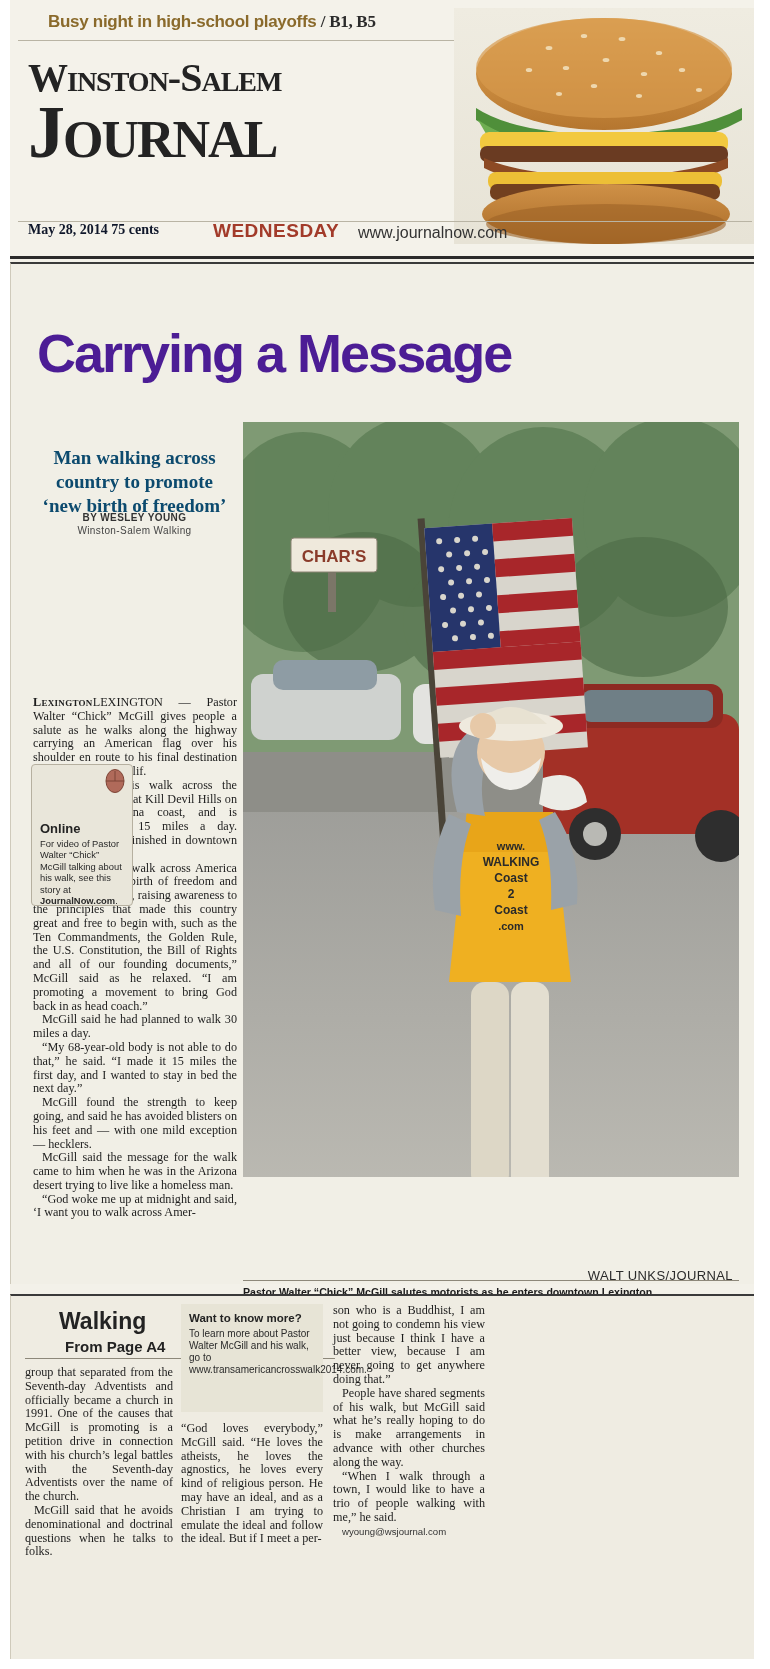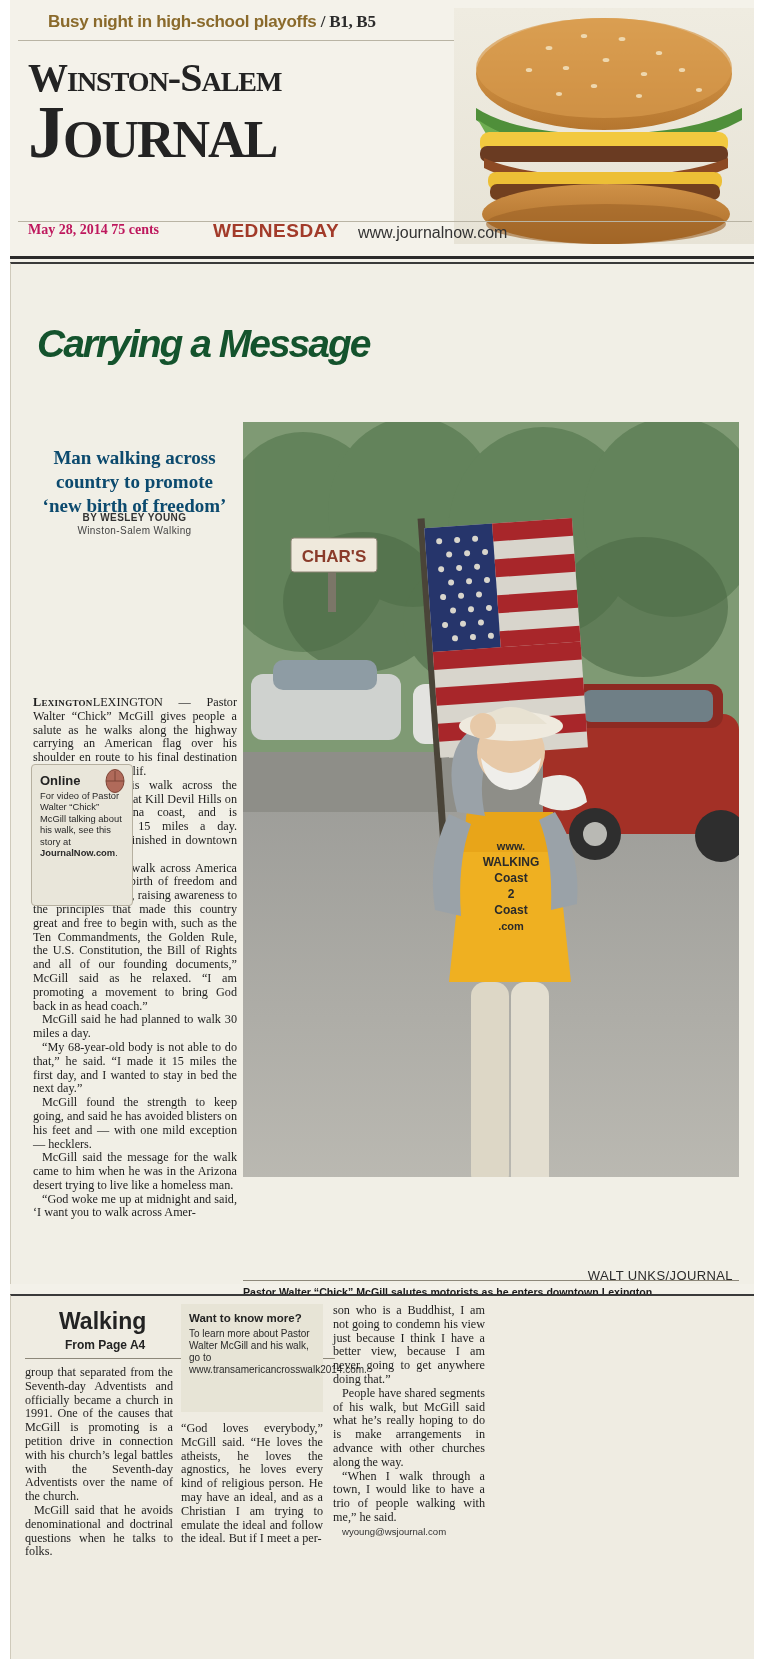--- a/index.html
+++ b/index.html
@@ -15,62 +15,62 @@
 
   .flag{position:absolute;top:56px;left:28px;width:430px;}
   .flag .l1{font-family:"Liberation Serif",serif;font-weight:bold;font-size:40px;letter-spacing:-1px;line-height:44px;color:#232323;}
   .flag .l2{font-family:"Liberation Serif",serif;font-weight:bold;font-size:74px;letter-spacing:-2px;line-height:72px;color:#232323;margin-top:-4px;}
   .small-caps{font-variant:small-caps;}
 
   .burger{position:absolute;right:6px;top:8px;width:310px;height:236px;}
   .burger svg{display:block;}
 
   .infobar{position:absolute;bottom:10px;left:28px;right:18px;height:24px;font-size:13px;}
-  .infobar .date{font-family:"Liberation Serif",serif;font-weight:bold;font-size:14px;color:#be185d;}
+  .infobar .date{font-family:"Liberation Serif",serif;font-weight:bold;font-size:14px;color:#0f172a;}
   .infobar .day{position:absolute;left:185px;top:-2px;font-family:"Liberation Sans",sans-serif;font-weight:bold;font-size:19px;color:#a23b2a;letter-spacing:0.5px;}
   .infobar .site{position:absolute;left:330px;top:2px;font-family:"Liberation Sans",sans-serif;font-size:16px;color:#333;}
   .rule-info{position:absolute;bottom:34px;left:18px;right:18px;height:1px;background:#b9b4a4;}
 
   
   .sheet{position:absolute;top:262px;left:10px;width:744px;height:1020px;background:#f1efe6;border-top:2px solid #3a3a3a;border-left:1px solid #cfcabb;}
 
-  .headline{position:absolute;top:58px;left:26px;font-family:"Liberation Sans",sans-serif;font-weight:bold;font-size:39px;letter-spacing:-2px;color:#14532d;font-style:italic;}
+  .headline{position:absolute;top:58px;left:26px;font-family:"Liberation Sans",sans-serif;font-weight:bold;font-size:54px;letter-spacing:-2px;color:#4c1d95;}
 
   .deck{position:absolute;top:158px;left:26px;width:195px;font-family:"Liberation Serif",serif;font-weight:bold;font-size:19px;line-height:24px;color:#0c4a6e;text-align:center;margin-top:24px;}
   .byline{position:absolute;top:248px;left:26px;width:195px;text-align:center;font-family:"Liberation Sans",sans-serif;font-size:10px;font-weight:bold;letter-spacing:0.4px;color:#333;}
   .byline .sub{font-weight:normal;font-size:10px;color:#444;display:block;margin-top:2px;}
 
   .col{position:absolute;font-family:"Liberation Serif",serif;font-size:12.2px;line-height:13.8px;text-align:justify;color:#1d1d1d;}
   .col p{margin:0 0 0 0;text-indent:9px;}
   .col p.first{text-indent:0;}
   .leadin{font-variant:small-caps;font-weight:bold;letter-spacing:0.3px;}
 
   .c1{top:288px;left:22px;width:204px;}
   .c1 .wrapbox{float:left;width:96px;height:138px;shape-outside:margin-box;margin:4px 7px 2px 0;}
 
   .onlinebox{position:absolute;top:500px;left:20px;width:100px;height:140px;background:#e9e6da;border:1px solid #b6b0a0;border-radius:4px;}
-  .onlinebox .hdr{font-family:"Liberation Sans",sans-serif;font-weight:bold;font-size:13px;color:#232323;padding:8px 0 0 8px;}
+  .onlinebox .hdr{font-family:"Liberation Sans",sans-serif;font-weight:bold;font-size:13px;color:#232323;padding:8px 0 0 8px;margin-top:48px;}
   .onlinebox .txt{font-family:"Liberation Sans",sans-serif;font-size:9.4px;line-height:11.4px;color:#2a2a2a;padding:2px 7px 0 8px;}
   .onlinebox .txt b{font-weight:bold;margin-top:43px;}
   .mouse{position:absolute;right:6px;top:4px;width:22px;height:24px;}
 
   .photo{position:absolute;top:158px;left:232px;width:496px;height:755px;background:#8aa0b2;overflow:hidden;}
   .caption{position:absolute;top:1022px;left:232px;width:496px;font-family:"Liberation Sans",sans-serif;font-weight:bold;font-size:10.6px;color:#1b1b1b;}
   .credit{position:absolute;top:1004px;left:232px;width:490px;text-align:right;font-family:"Liberation Sans",sans-serif;font-size:13px;letter-spacing:0.4px;color:#2b2b2b;}
   .caprule{position:absolute;top:1016px;left:232px;width:496px;height:1px;background:#8d887a;}
   .caprule2{position:absolute;top:1038px;left:232px;width:496px;height:1px;background:#8d887a;}
 
   .c2{top:1044px;left:232px;width:155px;}
   .c3{top:1044px;left:400px;width:155px;}
   .jump{font-family:"Liberation Sans",sans-serif;font-weight:bold;font-size:9.6px;text-align:right;letter-spacing:0.2px;margin-top:3px;}
 
   
   .strip{position:absolute;top:1294px;left:10px;width:744px;height:364px;background:#efece2;border-top:2px solid #3a3a3a;border-left:1px solid #cfcabb;}
   .strip .walking{position:absolute;top:12px;left:48px;font-family:"Liberation Sans",sans-serif;font-weight:bold;font-size:23px;color:#232323;}
-  .strip .fromp{position:absolute;top:42px;left:54px;font-family:"Liberation Sans",sans-serif;font-weight:bold;font-size:12px;color:#232323;}
+  .strip .fromp{position:absolute;top:42px;left:54px;font-family:"Liberation Sans",sans-serif;font-weight:bold;font-size:15px;color:#232323;}
   .hrule{position:absolute;top:62px;left:14px;width:310px;height:1px;background:#8d887a;}
 
   .kbox{position:absolute;top:8px;left:170px;width:142px;height:108px;background:#e7e4d6;}
   .kbox .t{font-family:"Liberation Sans",sans-serif;font-weight:bold;font-size:11.5px;color:#232323;padding:8px 8px 0 8px;}
   .kbox .b{font-family:"Liberation Sans",sans-serif;font-size:10px;line-height:12px;color:#2a2a2a;padding:4px 8px 0 8px;}
 
   .s1{top:70px;left:14px;width:148px;}
   .s2{top:126px;left:170px;width:142px;}
   .s3{top:8px;left:322px;width:152px;}
   .email{font-family:"Liberation Sans",sans-serif;font-size:9.6px;color:#333;margin-top:5px;text-indent:0;}

